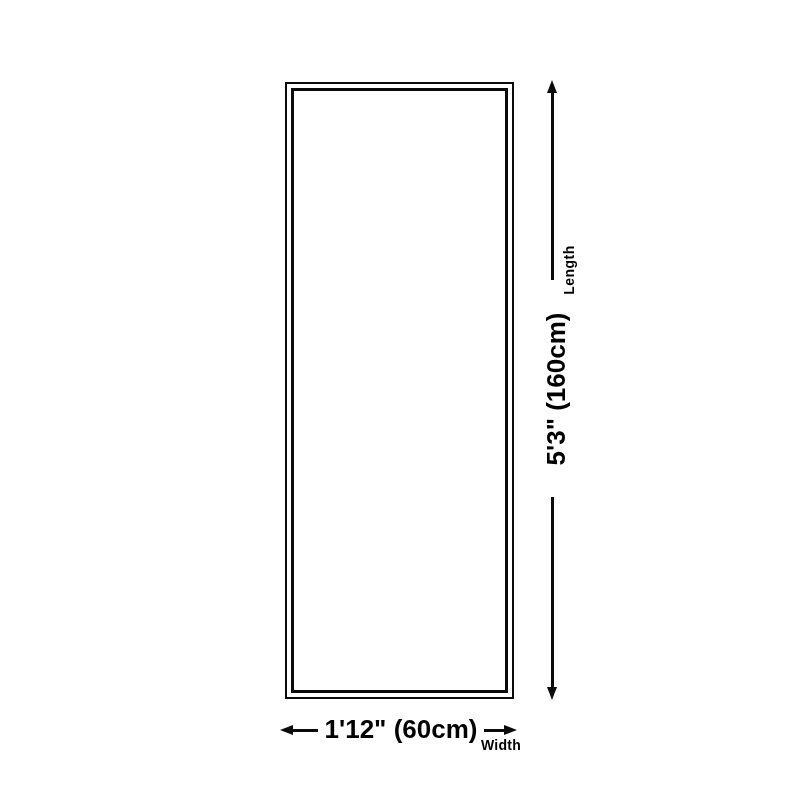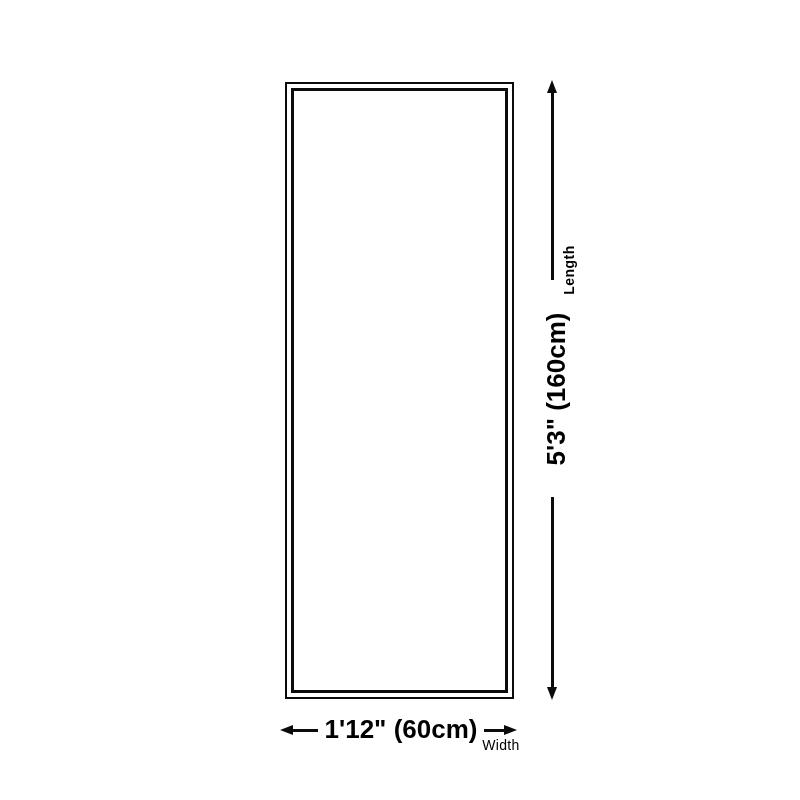--- a/index.html
+++ b/index.html
@@ -108,21 +108,21 @@
     transform: translate(-50%, -50%);
     font-size: 26px;
     font-weight: 700;
     white-space: nowrap;
   }
   .label-width {
     position: absolute;
     left: 501px; top: 745px;
     transform: translate(-50%, -50%);
     font-size: 14px;
-    font-weight: 400;
+    font-weight: 700;
     letter-spacing: 0.3px;
     white-space: nowrap;
   }
 </style>
 </head>
 <body>
 
 <div class="canvas">
 
   <div class="rect-outer">

